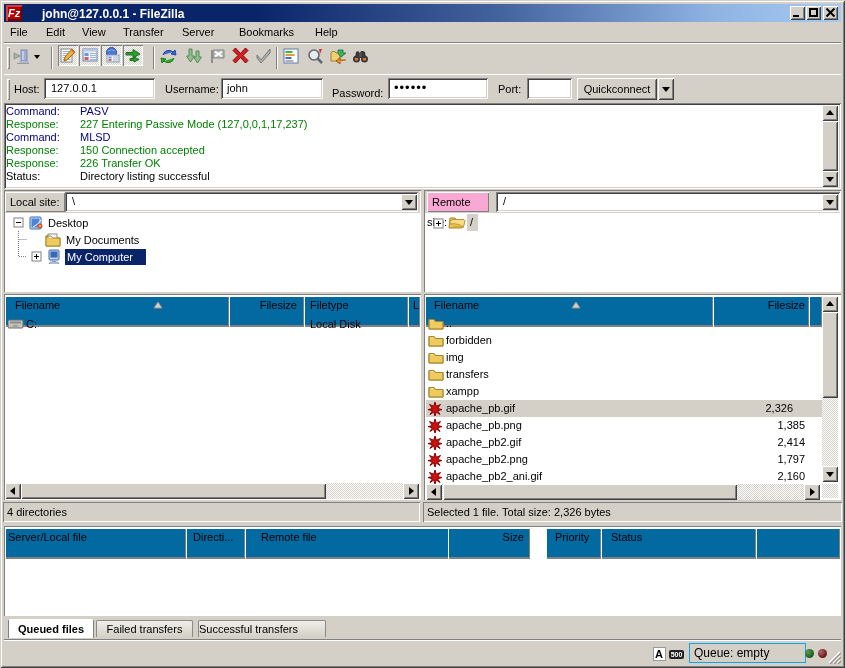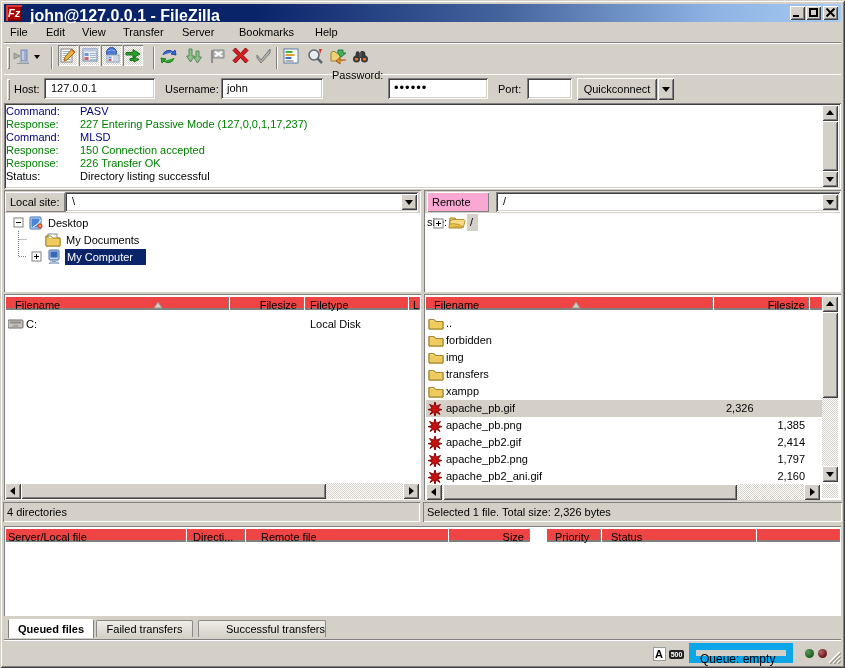--- a/index.html
+++ b/index.html
@@ -13,21 +13,21 @@
 .toolbar{left:4px;top:42px;width:837px;height:32px;border-top:1px solid #808080;box-shadow:inset 0 1px 0 #fff}
 .grip{width:3px;background:#d4d0c8;box-shadow:inset 1px 1px 0 #fff,inset -1px -1px 0 #808080}
 .tsep{width:2px;background:#d4d0c8;box-shadow:inset 1px 0 0 #808080,inset -1px 0 0 #fff}
 .press{height:21px;box-shadow:inset 1px 1px 0 #808080,inset -1px -1px 0 #fff;
  background-image:conic-gradient(#fff 25%,#d4d0c8 25% 50%,#fff 50% 75%,#d4d0c8 75%);background-size:2px 2px}
 .field{background:#fff;box-shadow:inset 1px 1px 0 #808080,inset -1px -1px 0 #fff,inset 2px 2px 0 #404040,inset -2px -2px 0 #d4d0c8}
 .btn{background:#D4D0C8;box-shadow:inset 1px 1px 0 #fff,inset -1px -1px 0 #404040,inset 2px 2px 0 #d4d0c8,inset -2px -2px 0 #808080}
 .sunk2{box-shadow:inset 1px 1px 0 #808080,inset -1px -1px 0 #fff,inset 2px 2px 0 #404040,inset -2px -2px 0 #d4d0c8}
 .sunk1{box-shadow:inset 1px 1px 0 #808080,inset -1px -1px 0 #fff}
 .check{background-image:conic-gradient(#fff 25%,#d4d0c8 25% 50%,#fff 50% 75%,#d4d0c8 75%);background-size:2px 2px}
-.hdrseg{top:296px;height:14px;box-shadow:inset 1px 1px 0 #fff,inset -1px -2px 0 #808080;background:#ef4444}
+.hdrseg{top:296px;height:31px;box-shadow:inset 1px 1px 0 #fff,inset -1px -2px 0 #808080;background:#0369a1}
 .hdrseg span{position:absolute;top:3px}
 .arrU{width:0;height:0;border:4px solid transparent;border-bottom:5px solid #000;border-top:none}
 .arrD{width:0;height:0;border:4px solid transparent;border-top:5px solid #000;border-bottom:none}
 .arrL{width:0;height:0;border:4px solid transparent;border-right:5px solid #000;border-left:none}
 .arrR{width:0;height:0;border:4px solid transparent;border-left:5px solid #000;border-right:none}
 .sb{background:#D4D0C8;box-shadow:inset 1px 1px 0 #fff,inset -1px -1px 0 #404040,inset 2px 2px 0 #d4d0c8,inset -2px -2px 0 #808080}
 .thumb{background:#D4D0C8;box-shadow:inset 1px 1px 0 #fff,inset -1px -1px 0 #404040,inset 2px 2px 0 #d4d0c8,inset -2px -2px 0 #808080}
 .row{height:17px;line-height:17px;white-space:nowrap}
 .led{width:9px;height:9px;border-radius:50%}
 </style></head><body>
@@ -35,21 +35,21 @@
 
 <div class="a tb">
  <svg class="a" style="left:2px;top:1px" width="16" height="16">
       <rect width="16" height="16" fill="#b00000"></rect>
       <rect x="0" y="0" width="16" height="2" fill="#d43c3c"></rect>
       <rect x="0" y="0" width="2" height="16" fill="#d43c3c"></rect>
       <rect x="14" y="2" width="2" height="14" fill="#7a0000"></rect>
       <rect x="2" y="14" width="14" height="2" fill="#7a0000"></rect>
       <text x="2" y="12" font-family="Liberation Sans" font-size="11" font-style="italic" font-weight="bold" fill="#fff">Fz</text>
     </svg>
- <span class="a" style="left:26px;top:3px;font-size:16px">john@127.0.0.1 - FileZilla</span>
+ <span class="a" style="left:38px;top:3px;font-size:12px">john@127.0.0.1 - FileZilla</span>
 </div>
 <div class="a tbtn" style="left:790px">
     <div class="a" style="left:3px;top:9px;width:6px;height:2px;background:#000"></div>
   </div>
 <div class="a tbtn" style="left:806px">
     <div class="a" style="left:3px;top:2px;width:9px;height:9px;border:2px solid #000;border-top-width:2px"></div>
   </div>
 <div class="a tbtn" style="left:823px">
     <svg class="a" style="left:2px;top:2px" width="11" height="10">
       <path d="M1.5 0.5 L9.5 8.5 M9.5 0.5 L1.5 8.5" stroke="#000" stroke-width="2"></path>
@@ -162,21 +162,21 @@
 <div class="a" style="left:4px;top:74px;width:837px;height:29px;box-shadow:inset 0 1px 0 #fff"></div>
 <div class="a grip" style="left:7px;top:79px;height:21px"></div>
 <span class="a" style="left:14px;top:83px">Host:</span>
 <div class="a field" style="left:44px;top:78px;width:111px;height:21px">
     <span class="a" style="left:7px;top:4px">127.0.0.1</span>
   </div>
 <span class="a" style="left:165px;top:83px">Username:</span>
 <div class="a field" style="left:221px;top:78px;width:102px;height:21px">
     <span class="a" style="left:6px;top:4px">john</span>
   </div>
-<span class="a" style="left:332px;top:69px">Password:</span>
+<span class="a" style="left:332px;top:87px">Password:</span>
 <div class="a field" style="left:388px;top:78px;width:100px;height:21px">
     <span class="a" style="left:6px;top:2px;font-size:13px;letter-spacing:1px">••••••</span>
   </div>
 <span class="a" style="left:498px;top:83px">Port:</span>
 <div class="a field" style="left:527px;top:78px;width:45px;height:21px"></div>
 <div class="a btn" style="left:577px;top:78px;width:80px;height:22px;text-align:center;line-height:22px">Quickconnect</div>
 <div class="a btn" style="left:658px;top:78px;width:16px;height:22px">
     <div class="a arrD" style="left:4px;top:9px"></div>
   </div>
 
@@ -395,21 +395,21 @@
  <path d="M1.5 5.5 L14.5 5.5 L14.5 11.5 L1.5 11.5 Z" fill="#efca5e"></path>
  <path d="M1 2.5 L6 2.5 L7.5 4.5 L15 4.5 L15 12 L1 12 Z" fill="none" stroke="#a5862a"></path>
 </svg>
     <span class="a" style="left:20px">xampp</span>
   </div>
 <div class="a row" style="left:426px;top:400px;width:396px">
     <svg class="a" style="left:1px;top:1px" width="16" height="15">
  <path d="M8 1 L9.3 5.2 L13.5 3.5 L10.6 7.5 L15 8.6 L10.6 9.7 L13 13.5 L9.3 11 L8 15 L6.7 11 L3 13.5 L5.4 9.7 L1 8.6 L5.4 7.5 L2.5 3.5 L6.7 5.2 Z" fill="#cc1111" stroke="#8a0000"></path>
 </svg>
     <span class="a" style="left:20px">apache_pb.gif</span>
-    <span class="a" style="left:300px;width:79px;text-align:left">2,326</span>
+    <span class="a" style="left:288px;width:79px;text-align:right">2,326</span>
   </div>
 <div class="a row" style="left:426px;top:417px;width:396px">
     <svg class="a" style="left:1px;top:1px" width="16" height="15">
  <path d="M8 1 L9.3 5.2 L13.5 3.5 L10.6 7.5 L15 8.6 L10.6 9.7 L13 13.5 L9.3 11 L8 15 L6.7 11 L3 13.5 L5.4 9.7 L1 8.6 L5.4 7.5 L2.5 3.5 L6.7 5.2 Z" fill="#cc1111" stroke="#8a0000"></path>
 </svg>
     <span class="a" style="left:20px">apache_pb.png</span>
     <span class="a" style="left:300px;width:79px;text-align:right">1,385</span>
   </div>
 <div class="a row" style="left:426px;top:434px;width:396px">
     <svg class="a" style="left:1px;top:1px" width="16" height="15">
@@ -449,29 +449,29 @@
 <div class="a hdrseg" style="left:546px;top:528px;width:55px">
     <span style="left:9px">Priority</span>
   </div>
 <div class="a hdrseg" style="left:601px;top:528px;width:155px">
     <span style="left:10px">Status</span>
   </div>
 <div class="a hdrseg" style="left:756px;top:528px;width:84px"></div>
 
 <div class="a" style="left:8px;top:619px;width:86px;height:19px;background:#fff;border:1px solid #808080;border-bottom:none;border-top-color:#fff;box-shadow:inset 1px 1px 0 #fff;border-radius:2px 2px 0 0;font-weight:bold;text-align:center;line-height:18px">Queued files</div>
 <div class="a" style="left:96px;top:620px;width:97px;height:17px;background:linear-gradient(#f0eee8,#d4d0c8);border:1px solid #8a8a8a;border-bottom:none;border-radius:2px 2px 0 0;text-align:center;line-height:17px">Failed transfers</div>
-<div class="a" style="left:198px;top:620px;width:128px;height:17px;background:linear-gradient(#f0eee8,#d4d0c8);border:1px solid #8a8a8a;border-bottom:none;border-radius:2px 2px 0 0;text-align:right;line-height:17px">Successful transfers</div>
+<div class="a" style="left:198px;top:620px;width:128px;height:17px;background:linear-gradient(#f0eee8,#d4d0c8);border:1px solid #8a8a8a;border-bottom:none;border-radius:2px 2px 0 0;text-align:left;line-height:17px">Successful transfers</div>
 
 <div class="a" style="left:4px;top:639px;width:837px;height:1px;background:#808080"></div>
 <div class="a" style="left:4px;top:640px;width:837px;height:1px;background:#fff"></div>
 <div class="a" style="left:653px;top:647px;width:13px;height:14px;background:#fff;border:1px solid #9a9a9a">
     <span style="position:absolute;left:1px;top:0px;font-weight:bold;font-size:11px">A</span>
   </div>
 <div class="a" style="left:669px;top:650px;width:15px;height:9px;background:#222;border-radius:2px;color:#fff;font-size:7px;font-weight:bold;text-align:center;line-height:9px">500</div>
-<div class="a" style="left:689px;top:643px;width:104px;height:20px;border:7px solid #0ea5e9">
+<div class="a" style="left:689px;top:643px;width:117px;height:20px;border:1px solid #0ea5e9">
     <span class="a" style="left:4px;top:2px;font-size:12px">Queue: empty</span>
   </div>
 <div class="a led" style="left:805px;top:649px;background:radial-gradient(circle at 3px 3px,#5a9a5a,#1d5a1d 70%)"></div>
 <div class="a led" style="left:818px;top:649px;background:radial-gradient(circle at 3px 3px,#b06a6a,#6a1515 70%)"></div>
 <svg class="a" style="left:828px;top:651px" width="13" height="13">
  <g stroke="#fff" stroke-width="1.5">
       <path d="M12 1 L1 12 M12 5 L5 12 M12 9 L9 12"></path>
     </g>
  <g stroke="#9a968e" stroke-width="1.5">
       <path d="M13 2 L2 13 M13 6 L6 13 M13 10 L10 13"></path>

